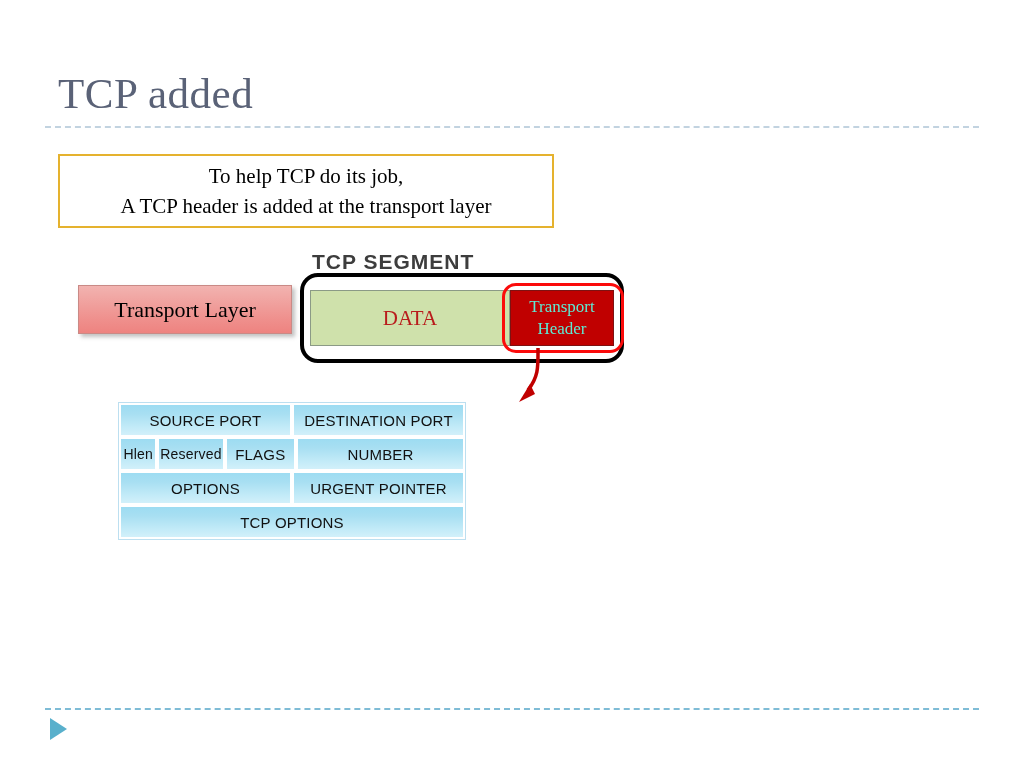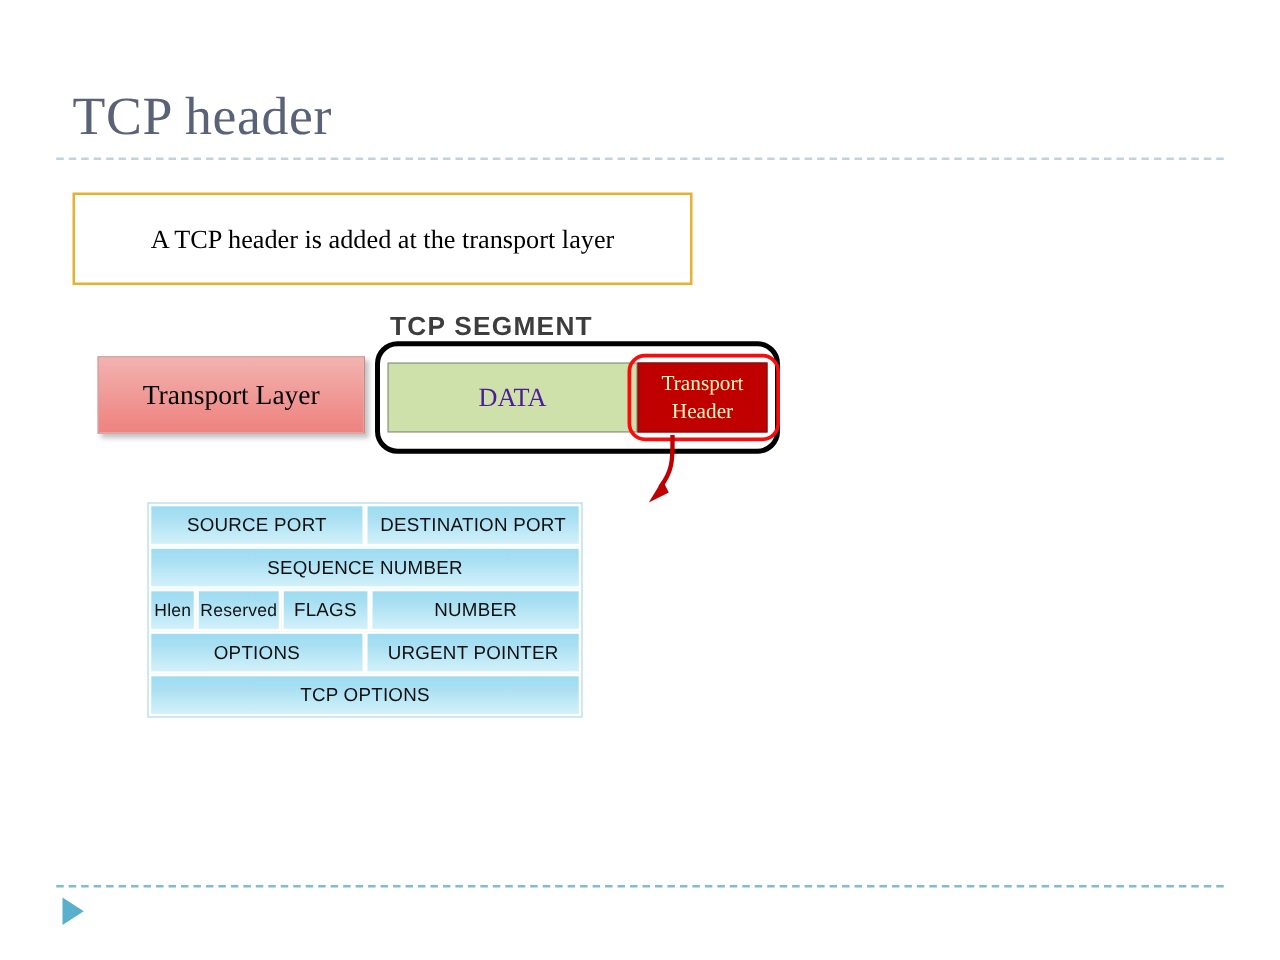--- a/index.html
+++ b/index.html
@@ -56,21 +56,21 @@
     color: #000000;
   }
   .callout-line { white-space: nowrap; }
 
   
   .transport-layer-box {
     position: absolute;
     left: 78px;
     top: 285px;
     width: 214px;
-    height: 62px;
+    height: 49px;
     box-sizing: border-box;
     border: 1px solid #c98a86;
     background: linear-gradient(to bottom, #f2b3b0 0%, #f09e9b 42%, #ef8f8c 72%, #ee8380 100%);
     box-shadow: 3px 3px 4px rgba(120,120,120,0.45);
     display: flex;
     align-items: center;
     justify-content: center;
     font-family: "Liberation Serif", serif;
     font-size: 22px;
     color: #000000;
@@ -121,35 +121,35 @@
   .data-block {
     flex: 0 0 200px;
     box-sizing: border-box;
     border: 1px solid #8b9a86;
     background: #cfe1ab;
     display: flex;
     align-items: center;
     justify-content: center;
     font-family: "Liberation Serif", serif;
     font-size: 21px;
-    color: #4c1d95;
+    color: #b91c1c;
   }
   .transport-header-block {
     flex: 1 1 auto;
     box-sizing: border-box;
     border: 1px solid #7e1212;
     background: #c00000;
     display: flex;
     flex-direction: column;
     align-items: center;
     justify-content: center;
     font-family: "Liberation Serif", serif;
     font-size: 17px;
     line-height: 22px;
-    color: #fef9c3;
+    color: #5eead4;
   }
   
   .header-highlight {
     position: absolute;
     left: 502px;
     top: 283px;
     width: 122px;
     height: 70px;
     box-sizing: border-box;
     border: 3px solid #fb0b0b;
@@ -212,24 +212,25 @@
     width: 0;
     height: 0;
     border-left: 17px solid #59b0cc;
     border-top: 11px solid transparent;
     border-bottom: 11px solid transparent;
   }
 </style>
 </head>
 <body>
 
-<div class="slide-title">TCP header</div>
+<div class="slide-title">TCP added</div>
 <div class="title-rule"></div>
 
 <div class="callout">
+  <div class="callout-line">To help TCP do its job,</div>
   <div class="callout-line">A TCP header is added at the transport layer</div>
 </div>
 
 <div class="transport-layer-box">
   <span>Transport Layer</span>
 </div>
 
 <div class="segment-label">TCP SEGMENT</div>
 
 <div class="segment-container"></div>
@@ -250,23 +251,20 @@
   <path d="M 33 0 C 33 18, 34 28, 23 42" stroke="#c00000" stroke-width="3.5" fill="none"></path>
   <path d="M 14 54 L 25 36 L 30 46 Z" fill="#c00000"></path>
 </svg>
 
 <div class="header-table">
     <div class="hdr-row">
       <div class="hdr-cell" style="flex: 1 1 0px;">SOURCE PORT</div>
       <div class="hdr-cell" style="flex: 1 1 0px;">DESTINATION PORT</div>
     </div>
     <div class="hdr-row">
-      <div class="hdr-cell" style="flex: 1 1 0px;">SEQUENCE NUMBER</div>
-    </div>
-    <div class="hdr-row">
       <div class="hdr-cell small" style="flex: 0.47 1 0px;">Hlen</div>
       <div class="hdr-cell small" style="flex: 0.86 1 0px;">Reserved</div>
       <div class="hdr-cell" style="flex: 0.92 1 0px;">FLAGS</div>
       <div class="hdr-cell" style="flex: 2.25 1 0px;">NUMBER</div>
     </div>
     <div class="hdr-row">
       <div class="hdr-cell" style="flex: 1 1 0px;">OPTIONS</div>
       <div class="hdr-cell" style="flex: 1 1 0px;">URGENT POINTER</div>
     </div>
     <div class="hdr-row">

